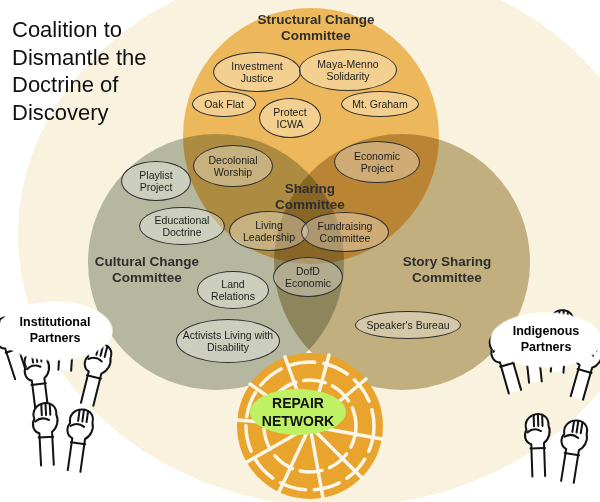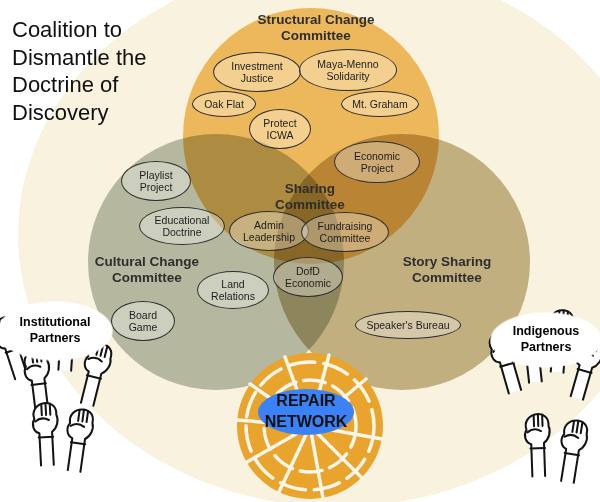--- a/index.html
+++ b/index.html
@@ -22,24 +22,24 @@
   .oval{position:absolute;transform:translate(-50%,-50%);border:1.4px solid #2e2e2e;
     border-radius:50%;background:rgba(255,255,255,0.32);display:flex;align-items:center;
     justify-content:center;text-align:center;font-size:10.5px;color:#1d1d1d;line-height:1.15;
     padding:2px 5px;box-sizing:border-box;}
 
   .partner-oval{position:absolute;transform:translate(-50%,-50%);background:#ffffff;
     border-radius:50%;display:flex;align-items:center;justify-content:center;text-align:center;
     font-weight:bold;font-size:12.5px;color:#000;line-height:1.25;padding:4px 8px;
     box-sizing:border-box;box-shadow:0 0 0 1px rgba(255,255,255,0.6);}
 
-  .repair-oval{position:absolute;transform:translate(-50%,-50%);background:#3b82f6;
+  .repair-oval{position:absolute;transform:translate(-50%,-50%);background:#bef264;
     border-radius:50%;display:flex;align-items:center;justify-content:center;text-align:center;
-    font-weight:bold;font-size:16px;color:#111;line-height:1.3;width:96px;height:46px;
-    left:306px;top:412px;}
+    font-weight:bold;font-size:14px;color:#111;line-height:1.3;width:96px;height:46px;
+    left:298px;top:412px;}
 
   .mosaic{position:absolute;left:230px;top:352px;}
 
   .fist{position:absolute;}
 </style>
 </head>
 <body>
 
 <div class="canvas">
 
@@ -52,31 +52,32 @@
   <div class="title">Coalition to Dismantle the Doctrine of Discovery</div>
 
   <div class="committee-label" style="left:316px;top:12px;width:140px;">Structural Change Committee</div>
   <div class="committee-label" style="left:310px;top:181px;width:84px;">Sharing Committee</div>
   <div class="committee-label" style="left:147px;top:254px;width:120px;">Cultural Change Committee</div>
   <div class="committee-label" style="left:447px;top:254px;width:110px;">Story Sharing Committee</div>
 
   <div class="oval" style="left:257px;top:72px;width:88px;height:40px;">Investment Justice</div>
   <div class="oval" style="left:348px;top:70px;width:98px;height:42px;">Maya-Menno Solidarity</div>
   <div class="oval" style="left:224px;top:104px;width:64px;height:26px;">Oak Flat</div>
-  <div class="oval" style="left:280px;top:118px;width:62px;height:40px;margin-top:11px;">Protect ICWA</div>
+  <div class="oval" style="left:290px;top:118px;width:62px;height:40px;">Protect ICWA</div>
   <div class="oval" style="left:380px;top:104px;width:78px;height:26px;">Mt. Graham</div>
 
+  <div class="oval" style="left:233px;top:166px;width:80px;height:42px;">Decolonial Worship</div>
   <div class="oval" style="left:377px;top:162px;width:86px;height:42px;">Economic Project</div>
 
   <div class="oval" style="left:156px;top:181px;width:70px;height:40px;">Playlist Project</div>
   <div class="oval" style="left:182px;top:226px;width:86px;height:38px;">Educational Doctrine</div>
-  <div class="oval" style="left:143px;top:321px;width:64px;height:40px;">Board Game</div>
   <div class="oval" style="left:233px;top:290px;width:72px;height:38px;">Land Relations</div>
+  <div class="oval" style="left:228px;top:341px;width:104px;height:44px;">Activists Living with Disability</div>
 
-  <div class="oval" style="left:269px;top:231px;width:80px;height:40px;">Admin Leadership</div>
+  <div class="oval" style="left:269px;top:231px;width:80px;height:40px;">Living Leadership</div>
   <div class="oval" style="left:345px;top:232px;width:88px;height:40px;">Fundraising Committee</div>
   <div class="oval" style="left:308px;top:277px;width:70px;height:40px;">DofD Economic</div>
 
   <div class="oval" style="left:408px;top:325px;width:106px;height:28px;">Speaker's Bureau</div>
 
   <svg class="mosaic" width="160" height="150" viewBox="0 0 160 150">
     <circle cx="80" cy="74" r="73" fill="#e9a42d"></circle>
     <g stroke="#fbf6e7" stroke-width="3.5" fill="none" stroke-linecap="round">
       <line x1="80" y1="74" x2="152" y2="87"></line>
       <line x1="80" y1="74" x2="132" y2="126"></line>

